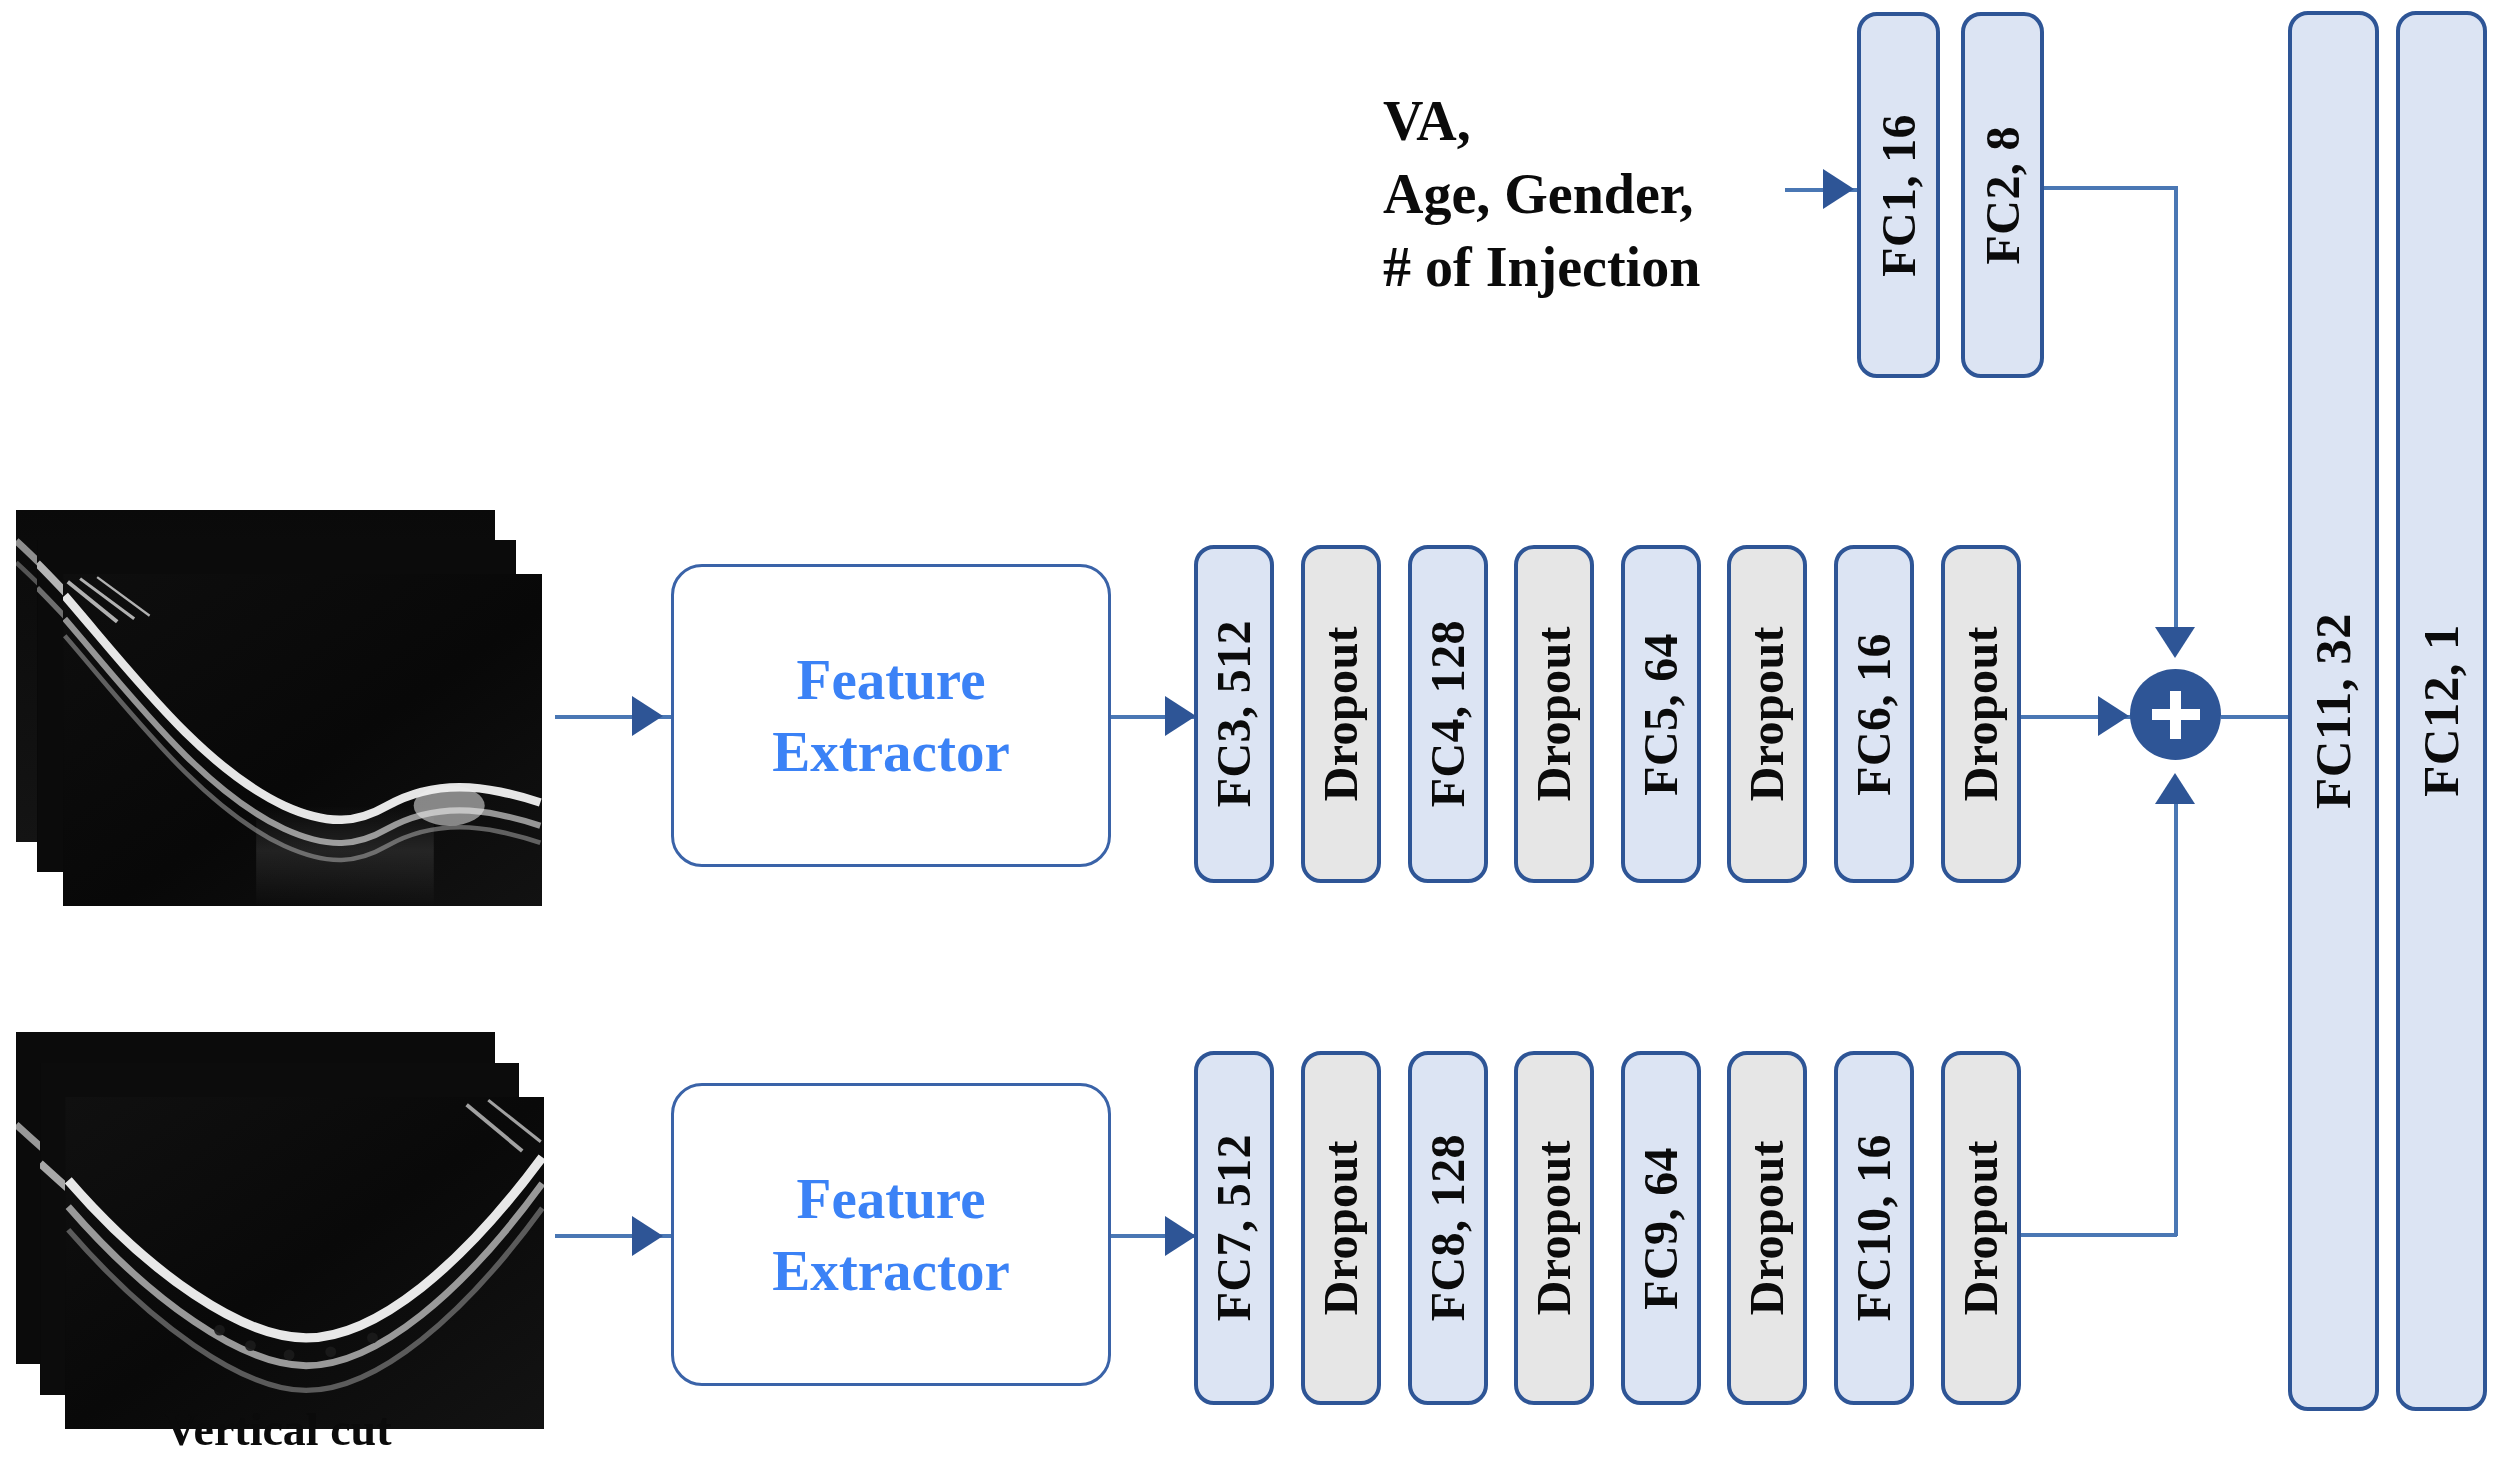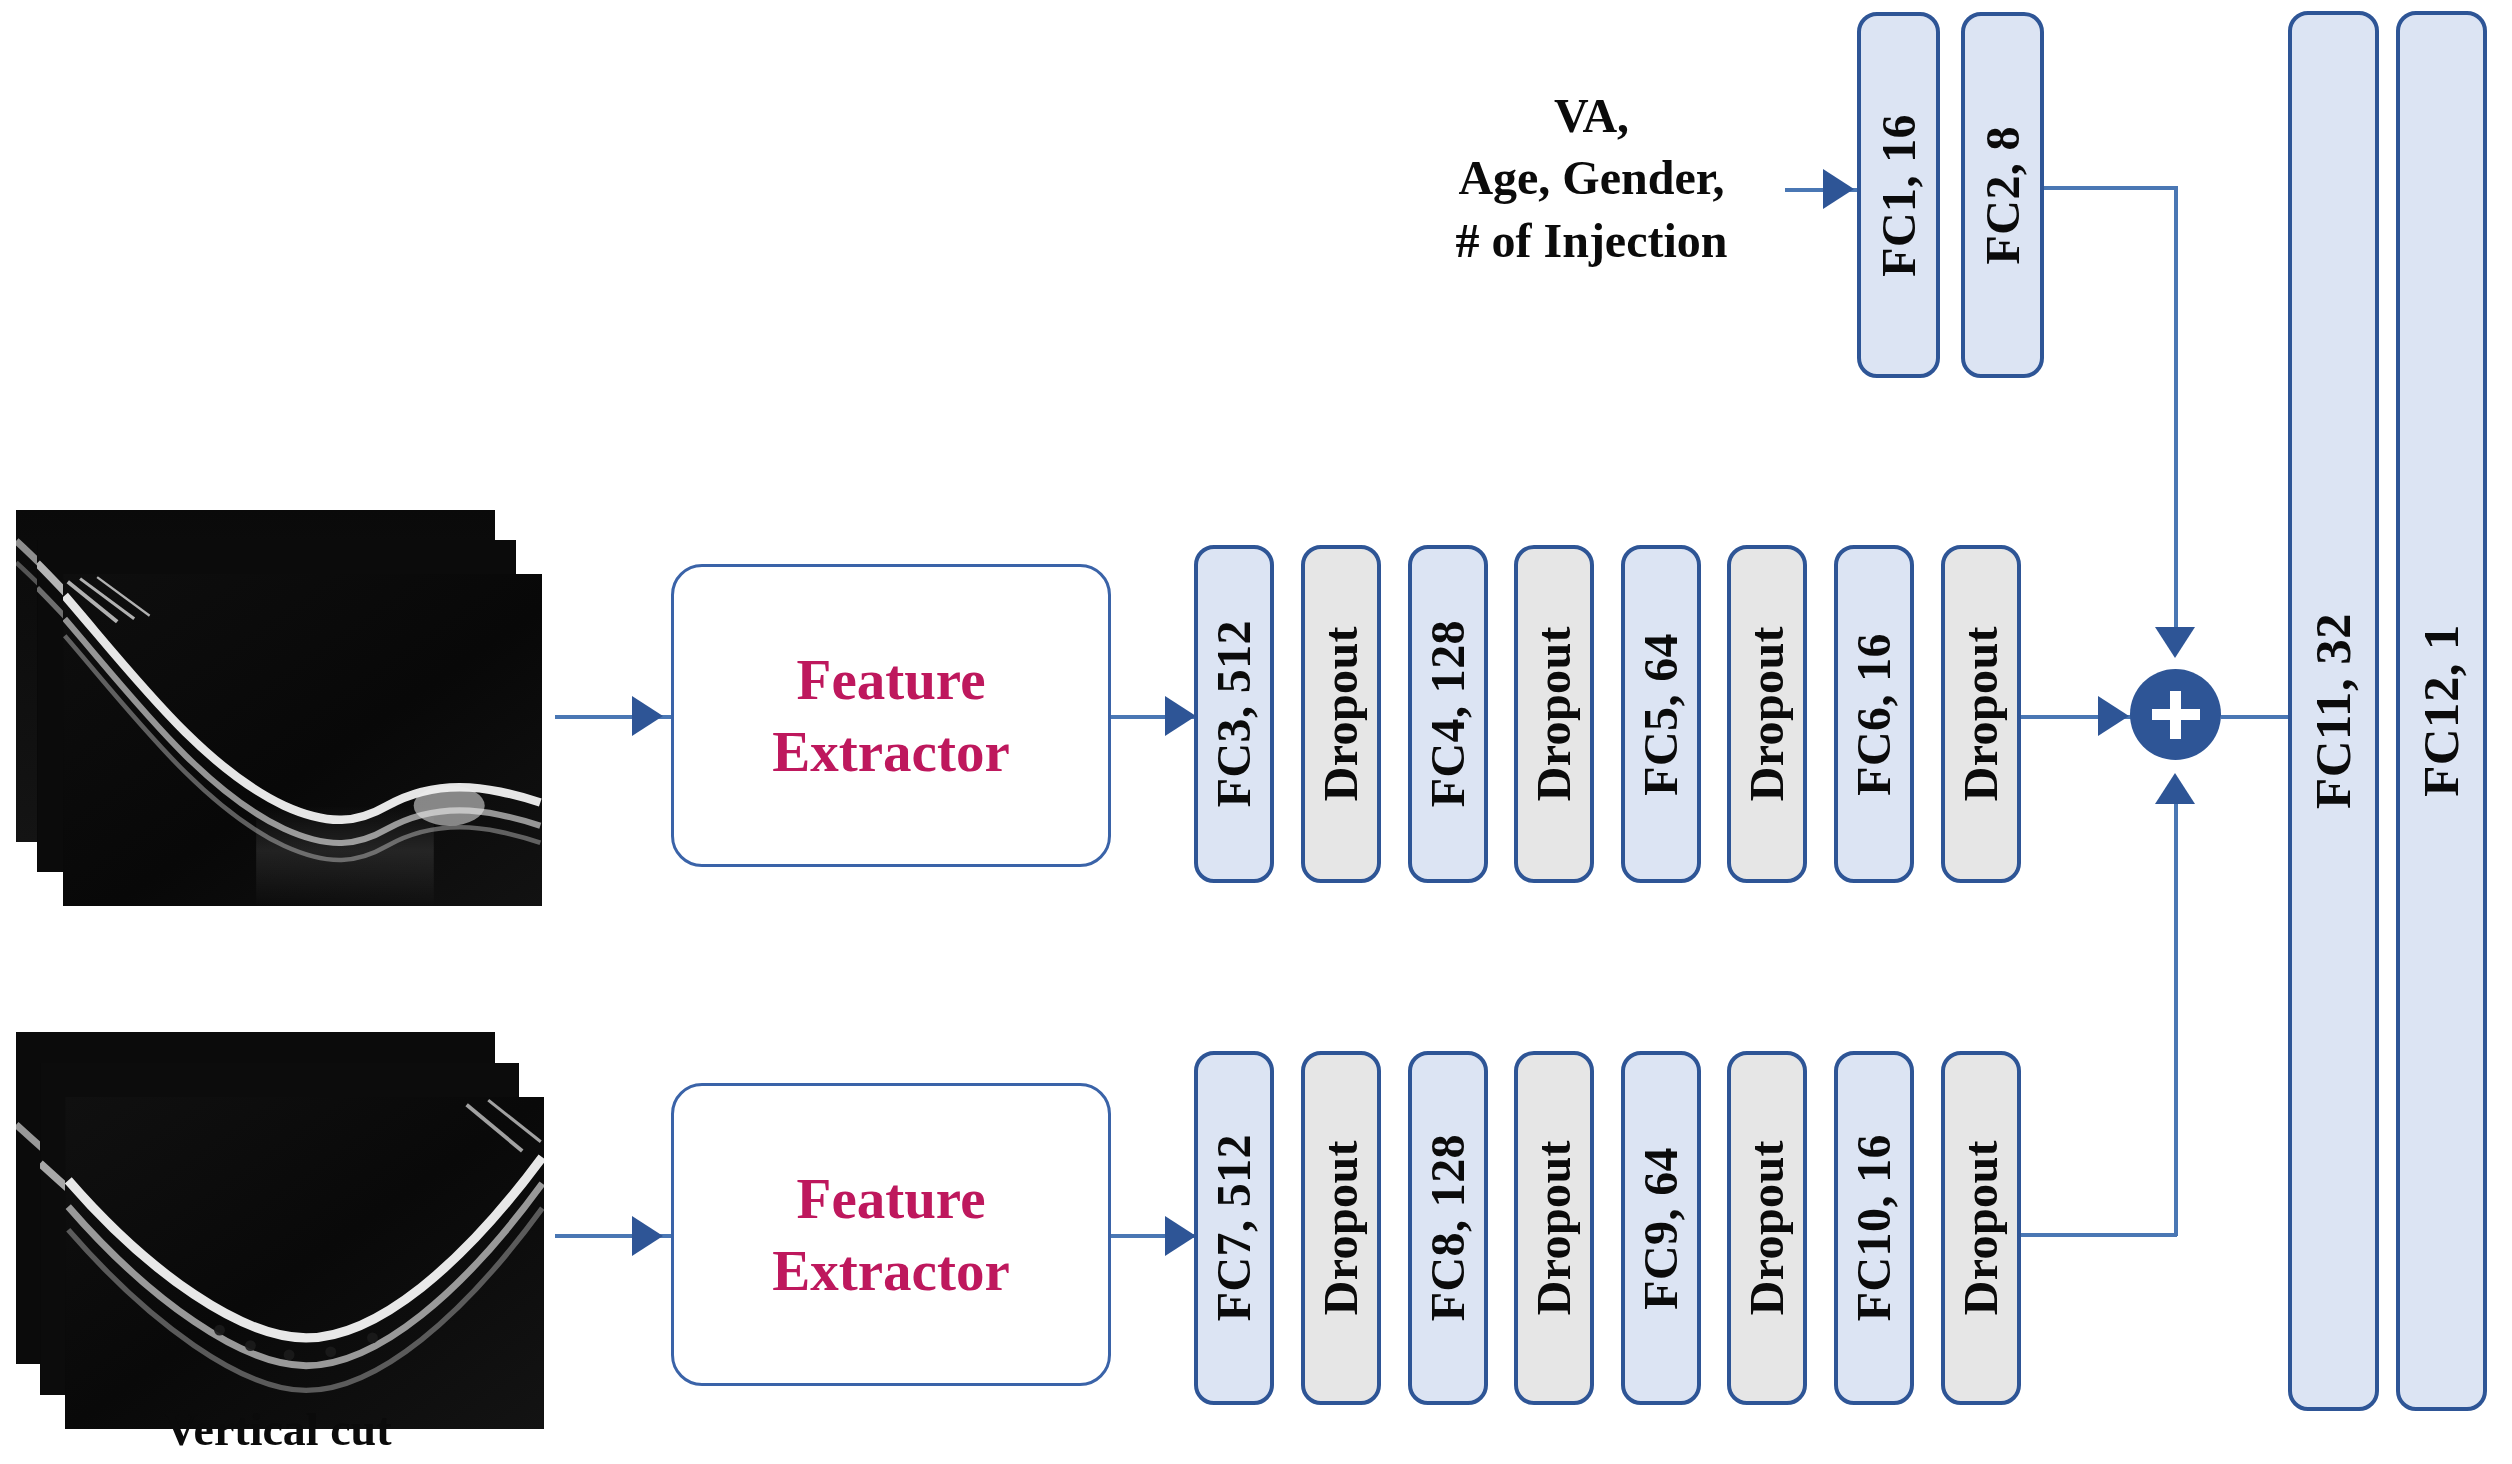--- a/index.html
+++ b/index.html
@@ -52,21 +52,21 @@
     line-height: 1;
   }
   .node.tall .vlabel {
     font-size: 51px;
   }
   .node .hlabel {
     text-align: center;
     font-weight: bold;
     font-size: 57px;
     line-height: 1.25;
-    color: #be185d;
+    color: #3b82f6;
   }
 
   
   .textblock {
     position: absolute;
     font-weight: bold;
     color: #0b0b0b;
     line-height: 1.3;
     white-space: pre-line;
   }
@@ -244,21 +244,21 @@
           <circle cx="240" cy="322" r="7"></circle>
           <circle cx="290" cy="334" r="7"></circle>
           <circle cx="344" cy="330" r="7"></circle>
           <circle cx="398" cy="312" r="7"></circle>
         </g>
       </svg>
     </div>
   </div>
   <div class="caption" style="left:46px; top:1403px; width:464px;">Vertical cut</div>
 
-  <div class="textblock" style="left:1383px; top:85px; width:417px; font-size:48px; text-align:center;">VA,
+  <div class="textblock" style="left:1383px; top:85px; width:417px; font-size:56px; text-align:left;">VA,
 Age, Gender,
 # of Injection</div>
 
   <div class="wire h" style="left:1785px; top:188px; width:85px;"></div>
   <div class="arrowhead right" style="left:1823px; top:169px;"></div>
 
   <div class="node fc" style="left:1857px; top:12.4px; width:83px; height:366px;">
     <span class="vlabel">FC1, 16</span>
   </div>
   <div class="node fc" style="left:1961px; top:12.4px; width:83px; height:366px;">

